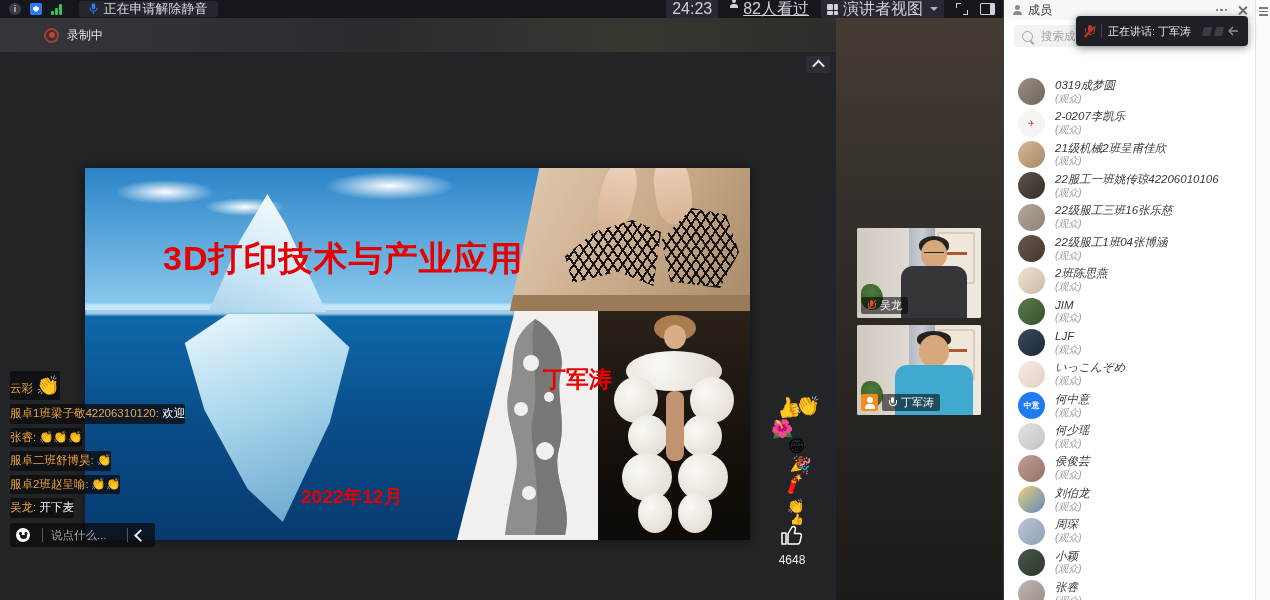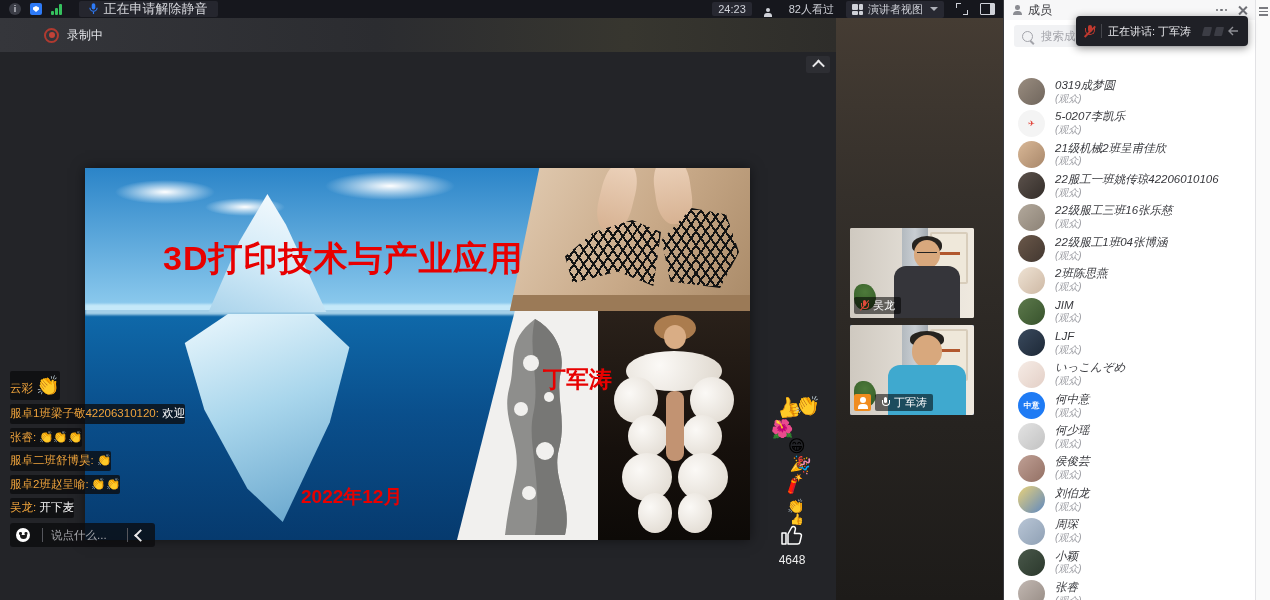--- a/index.html
+++ b/index.html
@@ -14,21 +14,21 @@
   .info-ic{width:12px;height:12px;border-radius:50%;background:#3b3d46;color:#c9cbd2;font-size:9px;
            display:flex;align-items:center;justify-content:center;font-weight:bold;}
   .shield-ic{width:12px;height:12px;background:#2d7af7;border-radius:2px;position:relative;}
   .shield-ic::after{content:"";position:absolute;left:3px;top:3px;width:6px;height:6px;background:#fff;
            clip-path:polygon(50% 0,100% 25%,100% 60%,50% 100%,0 60%,0 25%);}
   .signal-ic{display:flex;align-items:flex-end;gap:1.5px;height:11px;}
   .signal-ic i{display:block;width:2.5px;background:#35c15e;border-radius:1px;}
   .signal-ic i:nth-child(1){height:4px}.signal-ic i:nth-child(2){height:7px}.signal-ic i:nth-child(3){height:11px}
   .mic-req{margin-left:8px;display:flex;align-items:center;gap:6px;background:#25262e;border-radius:2px;
            height:16px;padding:0 10px;color:#d8d9de;font-size:13px;white-space:nowrap;}
-  .tb-right{position:absolute;right:8px;top:0;height:18px;display:flex;align-items:center;gap:12px;color:#cfd1d8;font-size:11px;}
+  .tb-right{position:absolute;right:8px;top:0;height:18px;display:flex;align-items:center;gap:12px;color:#cfd1d8;font-size:16px;}
   .tb-box{background:#272831;border-radius:2px;padding:1px 6px;display:flex;align-items:center;gap:5px;}
   .people-ic{width:12px;height:9px;position:relative;}
   .people-ic::before{content:"";position:absolute;left:2px;top:0;width:4px;height:4px;border-radius:50%;background:#cfd1d8;}
   .people-ic::after{content:"";position:absolute;left:0;bottom:0;width:8px;height:4px;border-radius:3px 3px 0 0;background:#cfd1d8;}
   .grid-ic{width:11px;height:11px;display:grid;grid-template-columns:6px 4px;grid-template-rows:6px 4px;gap:1px;}
   .grid-ic i{background:#cfd1d8;border-radius:1px;display:block;}
   .caret{width:0;height:0;border-left:4px solid transparent;border-right:4px solid transparent;border-top:4px solid #aeb0b8;margin-left:2px;}
   .fs-ic{width:12px;height:12px;position:relative;}
   .fs-ic::before,.fs-ic::after{content:"";position:absolute;width:4px;height:4px;border:1.5px solid #cfd1d8;}
   .fs-ic::before{left:0;top:0;border-right:none;border-bottom:none;}
@@ -77,21 +77,21 @@
         clip-path:polygon(41% 0,100% 0,100% 100%,0 100%);}
   .photo-dress{position:absolute;left:513px;top:143px;width:152px;height:229px;
         background:linear-gradient(180deg,#2a211a,#16100c 60%,#0d0a07);}
   .model-hair{position:absolute;left:56px;top:4px;width:42px;height:26px;border-radius:50%;background:#ab7c4e;}
   .model-face{position:absolute;left:66px;top:14px;width:22px;height:24px;border-radius:50%;background:#d9ad85;}
   .ruffle{position:absolute;border-radius:50%;background:radial-gradient(circle at 35% 35%,#fbf9f6,#ddd6cc);}
 
   
   #vidcol{left:836px;top:18px;width:167px;height:582px;
         background:linear-gradient(180deg,#453c33 0%,#35302b 30%,#262320 70%,#1d1b19 100%);}
-  .tile{position:absolute;left:14px;width:124px;height:90px;border-radius:2px;overflow:hidden;background:#d9d4cc;}
+  .tile{position:absolute;left:21px;width:124px;height:90px;border-radius:2px;overflow:hidden;background:#d9d4cc;}
   .tile .wall{position:absolute;inset:0;background:linear-gradient(90deg,#cfc9c0,#e4dfd7 55%,#efe9df);}
   .tile .curtain{position:absolute;left:52px;top:0;width:26px;height:70%;background:linear-gradient(90deg,#aeb6bd,#c6ccd2 50%,#9aa3ab);opacity:.9;}
   .tile .shelf{position:absolute;right:6px;top:4px;width:34px;height:48px;border:2px solid #d8cdbb;border-radius:2px;background:#efe8da;}
   .tile .shelf::after{content:"";position:absolute;left:4px;top:18px;width:24px;height:3px;background:#b2582e;}
   .tile .plant{position:absolute;left:4px;bottom:8px;width:22px;height:26px;
         background:radial-gradient(circle at 50% 30%,#4d7a3a,#2f5524);border-radius:40% 60% 50% 50%;}
   .person{position:absolute;}
   .person .hair{position:absolute;border-radius:50% 50% 40% 40%;background:#26231f;}
   .person .face{position:absolute;border-radius:50% 50% 46% 46%;background:#d8a87d;}
   .person .body{position:absolute;border-radius:12px 12px 0 0;}
@@ -199,21 +199,21 @@
         <path d="M1 5 a4 4 0 0 0 8 0" fill="none" stroke="#2d7af7" stroke-width="1.3"></path>
         <line x1="5" y1="9.5" x2="5" y2="12" stroke="#2d7af7" stroke-width="1.3"></line>
       </svg>
       <span>正在申请解除静音</span>
     </span>
   </div>
   <div class="tb-right">
     <span class="tb-box">
         <span>24:23</span>
       </span>
-    <span style="display:flex;align-items:flex-end;gap:13px;">
+    <span style="display:flex;align-items:flex-start;gap:1px;text-decoration:underline;">
       <span class="people-ic"></span>
       <span>82人看过</span>
     </span>
     <span class="tb-box">
       <span class="grid-ic">
           <i></i>
           <i></i>
           <i></i>
           <i></i>
         </span>
@@ -411,21 +411,21 @@
         <span class="mtext">
           <span class="mname">0319成梦圆</span>
           <span class="mrole">(观众)</span>
         </span>
       </div>
       <div class="mrow">
         <span class="avatar" style="background: rgb(244, 244, 244);">
           <b style="font-weight: bold; color: rgb(224, 58, 47);">✈</b>
         </span>
         <span class="mtext">
-          <span class="mname">5-0207李凯乐</span>
+          <span class="mname">2-0207李凯乐</span>
           <span class="mrole">(观众)</span>
         </span>
       </div>
       <div class="mrow">
         <span class="avatar" style="background: linear-gradient(135deg, rgb(217, 184, 151), rgb(168, 135, 106));">
           <b style="font-weight:bold"></b>
         </span>
         <span class="mtext">
           <span class="mname">21级机械2班呈甫佳欣</span>
           <span class="mrole">(观众)</span>

